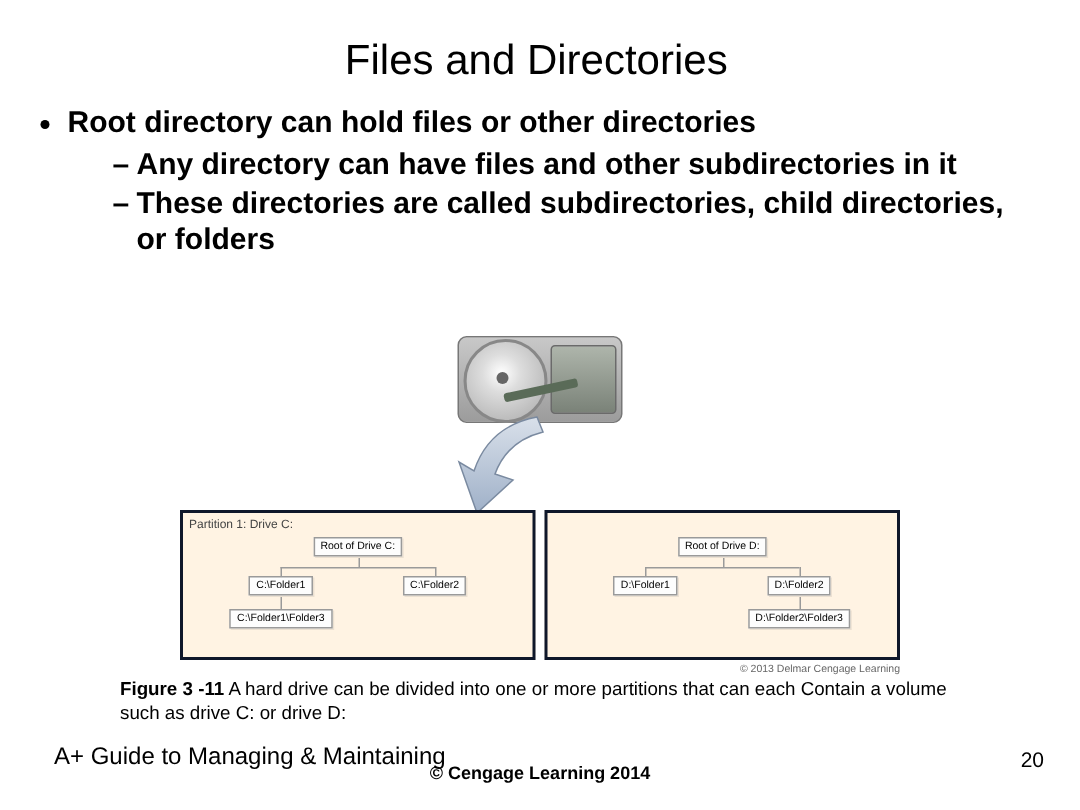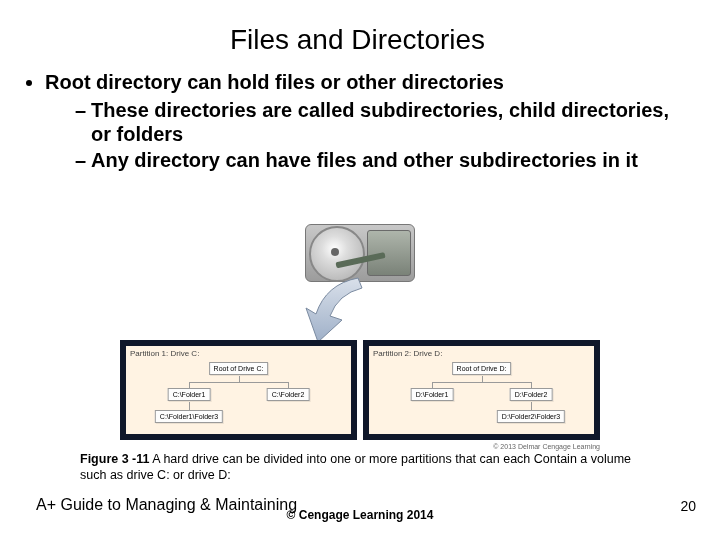--- a/index.html
+++ b/index.html
@@ -118,21 +118,21 @@
     position: absolute;
     left: 0;
     top: 116px;
     width: 480px;
     height: 100px;
     display: flex;
     gap: 6px;
   }
   .partition {
     flex: 1;
-    border: 6px solid #0f172a;
+    border: 2px solid #0f172a;
     background: #fff3e3;
     position: relative;
     box-sizing: border-box;
     padding: 3px 4px 4px 4px;
   }
   .part-label {
     font-size: 8px;
     color: #444;
   }
   .tree {
@@ -197,22 +197,22 @@
 <body>
 
 <div class="slide">
 
   <h1 class="title">Files and Directories</h1>
 
   <ul class="outer">
     <li>
       <span>Root directory can hold files or other directories</span>
       <ul class="inner">
+        <li>Any directory can have files and other subdirectories in it</li>
         <li>These directories are called subdirectories, child directories, or folders</li>
-        <li>Any directory can have files and other subdirectories in it</li>
       </ul>
     </li>
   </ul>
 
   <div class="diagram-area">
 
     <div class="hdd">
       <div class="base"></div>
       <div class="block"></div>
       <div class="platter"></div>
@@ -241,21 +241,20 @@
           <div class="connector" style="left:28%;top:20px;width:1px;height:6px;"></div>
           <div class="connector" style="left:72%;top:20px;width:1px;height:6px;"></div>
           <div class="node" style="left:28%;top:26px;transform:translateX(-50%);">C:\Folder1</div>
           <div class="node" style="left:72%;top:26px;transform:translateX(-50%);">C:\Folder2</div>
           <div class="connector" style="left:28%;top:40px;width:1px;height:8px;"></div>
           <div class="node" style="left:28%;top:48px;transform:translateX(-50%);">C:\Folder1\Folder3</div>
         </div>
       </div>
 
       <div class="partition">
-        <div class="part-label">Partition 2: Drive D:</div>
         <div class="tree">
           <div class="node" style="left:50%;top:0;transform:translateX(-50%);">Root of Drive D:</div>
           <div class="connector" style="left:50%;top:14px;width:1px;height:6px;"></div>
           <div class="connector" style="left:28%;top:20px;width:44%;height:1px;"></div>
           <div class="connector" style="left:28%;top:20px;width:1px;height:6px;"></div>
           <div class="connector" style="left:72%;top:20px;width:1px;height:6px;"></div>
           <div class="node" style="left:28%;top:26px;transform:translateX(-50%);">D:\Folder1</div>
           <div class="node" style="left:72%;top:26px;transform:translateX(-50%);">D:\Folder2</div>
           <div class="connector" style="left:72%;top:40px;width:1px;height:8px;"></div>
           <div class="node" style="left:72%;top:48px;transform:translateX(-50%);">D:\Folder2\Folder3</div>

